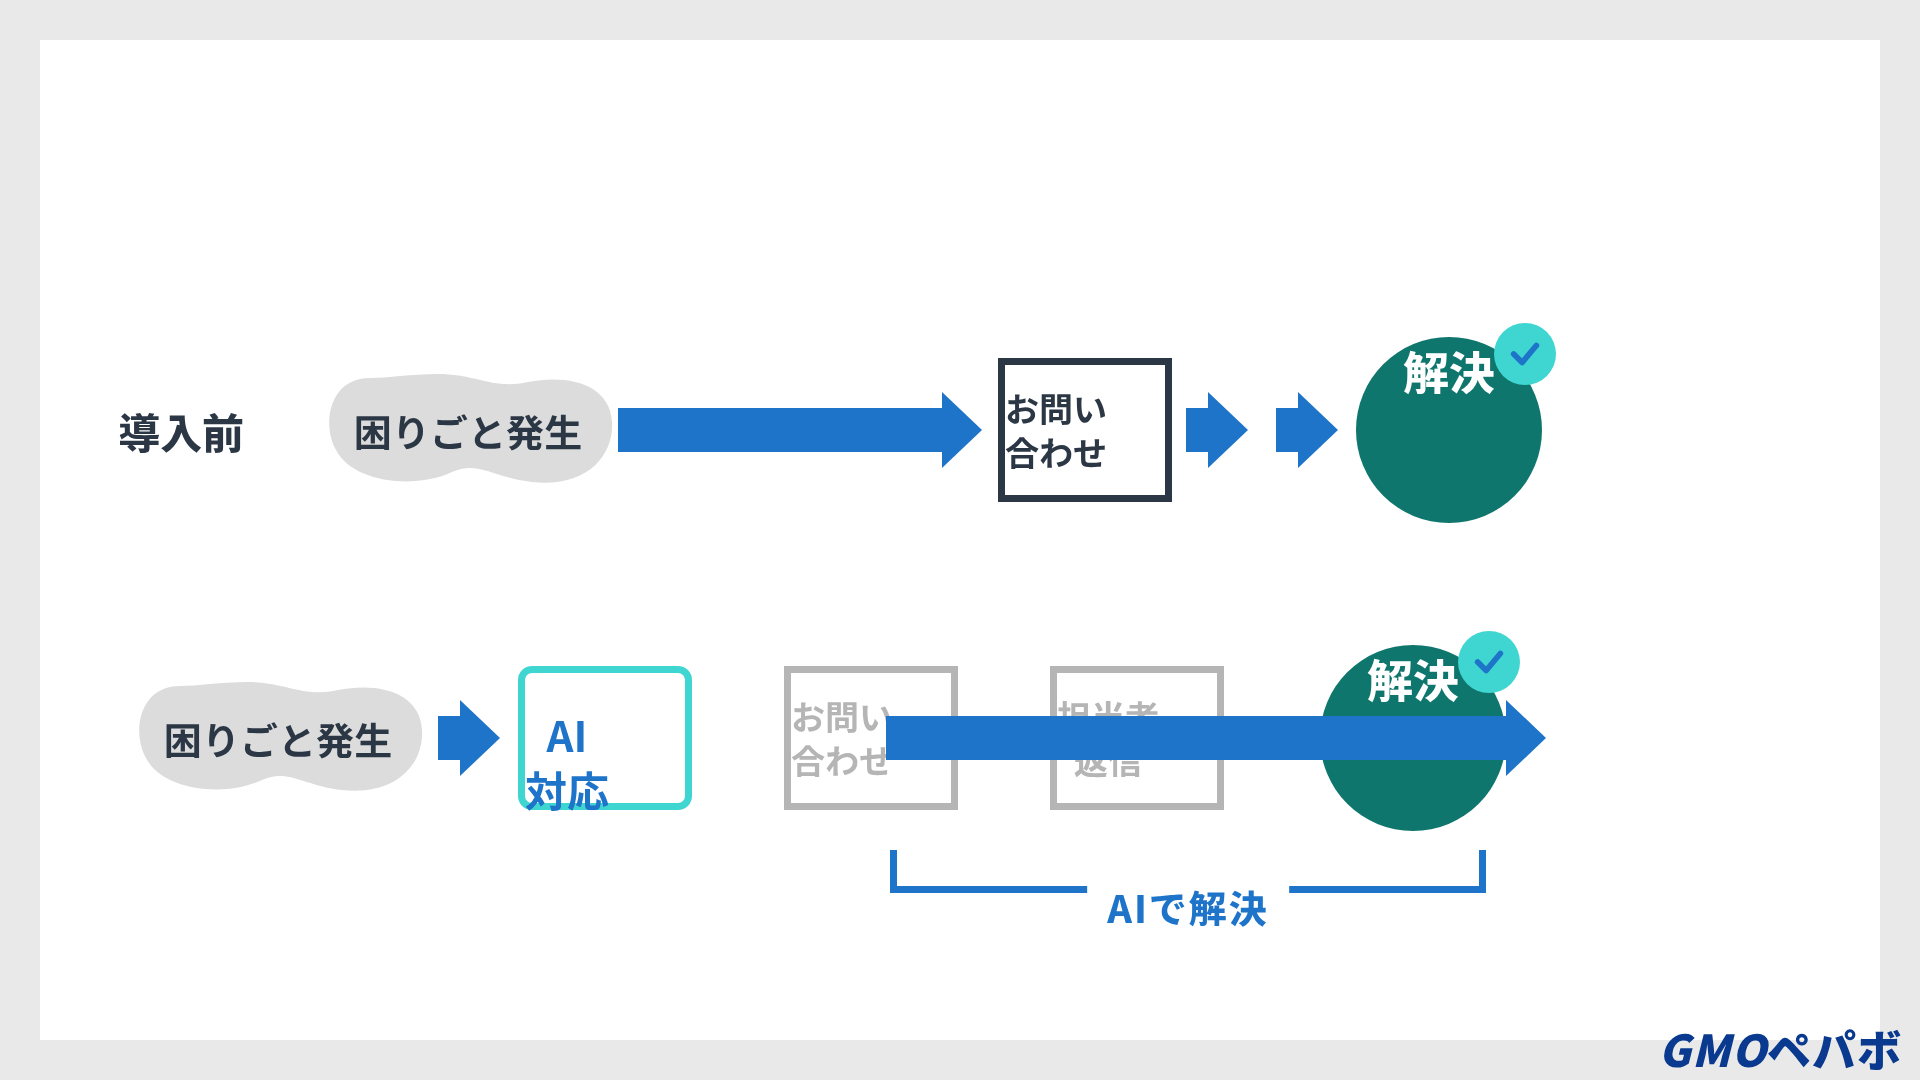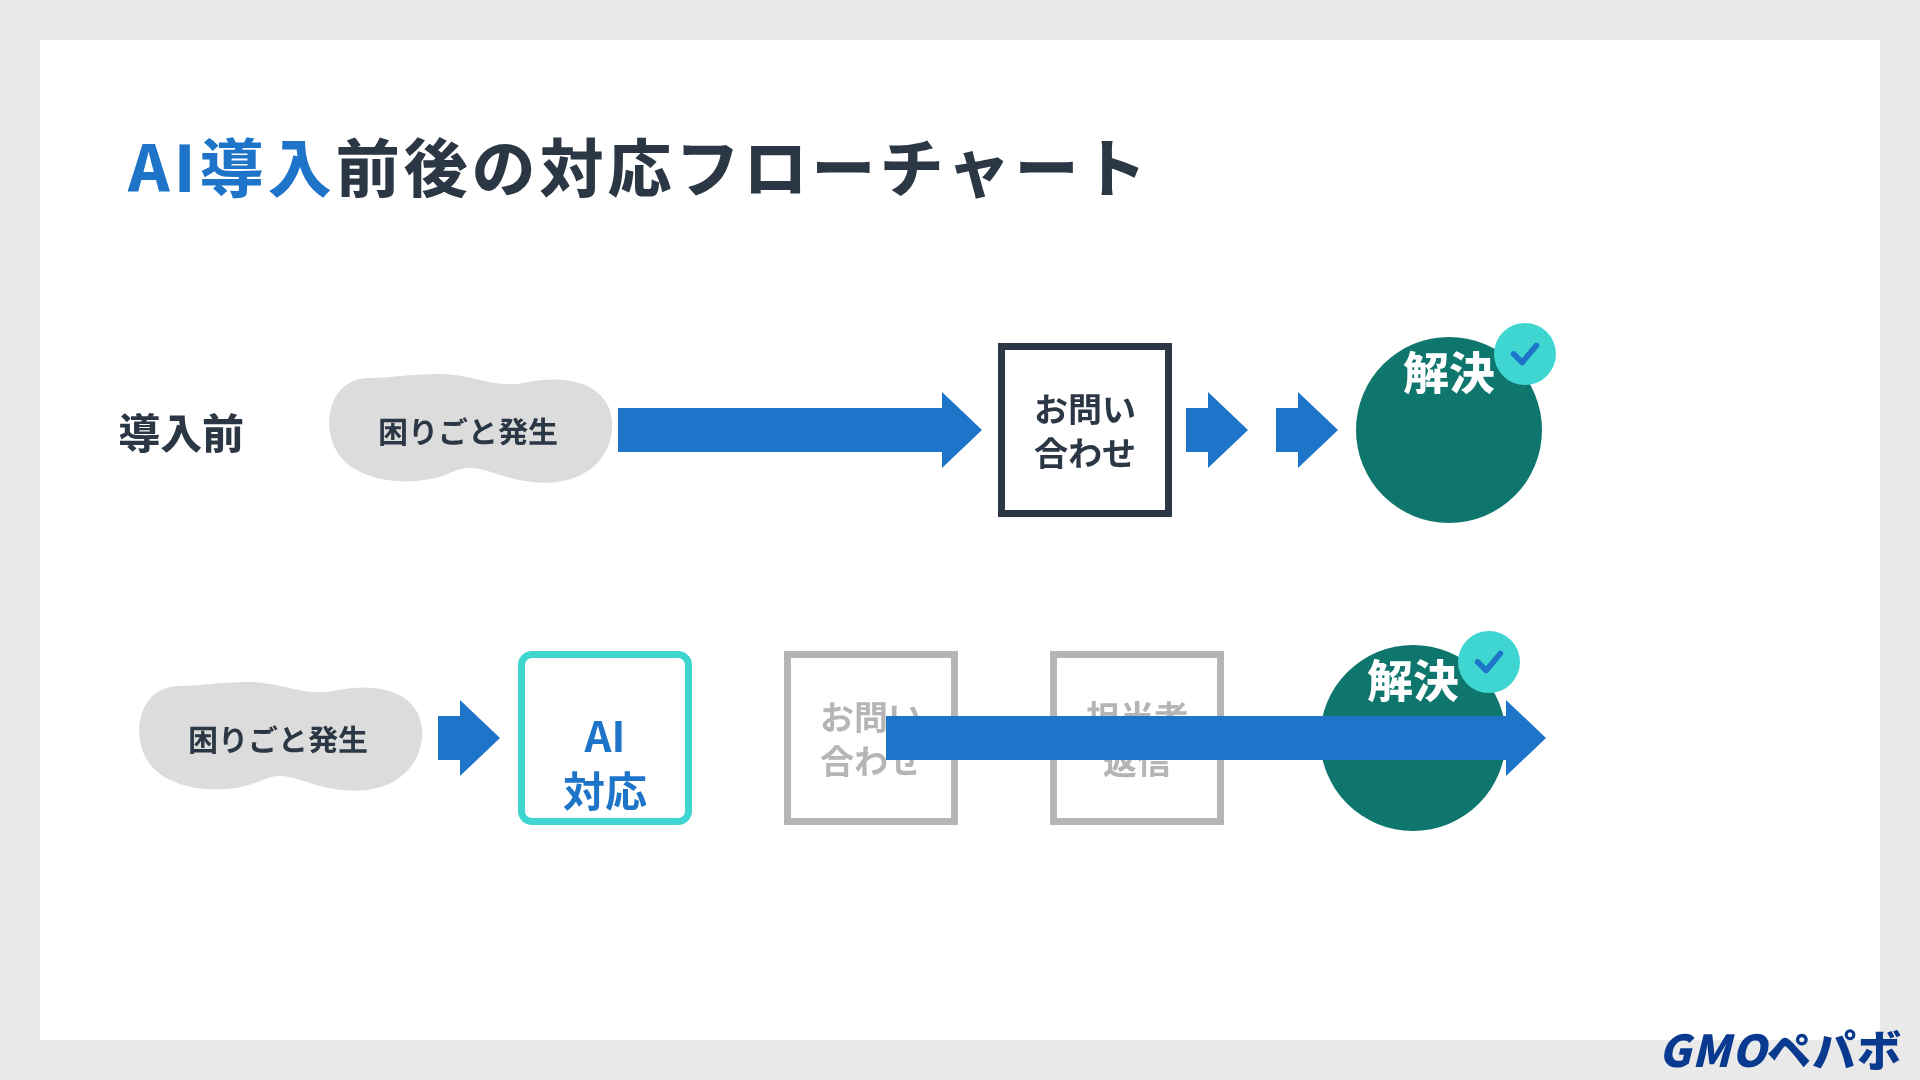--- a/index.html
+++ b/index.html
@@ -10,30 +10,30 @@
   .title .accent { color: #1d74c9; }
   .title .rest { color: #2b3744; }
   .flow-row { position: absolute; left: 78px; width: 1700px; height: 180px; display: flex; align-items: center; }
   .row-before { top: 300px; }
   .row-after  { top: 608px; }
   .row-label { font-size: 42px; font-weight: 800; color: #2b3744; width: 190px; flex-shrink: 0; }
   .row-after .row-label { color: #1d74c9; }
   .blob {
     position: relative; width: 300px; height: 128px; flex-shrink: 0; margin-left: 10px;
     display: flex; align-items: center; justify-content: center;
-    font-size: 30px; font-weight: 700; color: #2b3744;
+    font-size: 38px; font-weight: 700; color: #2b3744;
   }
   .blob svg { position: absolute; inset: 0; width: 100%; height: 100%; z-index: 0; }
   .blob span { position: relative; z-index: 1; }
   .arrow { flex-shrink: 0; height: 44px; display: flex; align-items: center; }
   .arrow .shaft { height: 44px; background: #1d74c9; }
   .arrow .head { width: 0; height: 0; border-top: 38px solid transparent; border-bottom: 38px solid transparent; border-left: 40px solid #1d74c9; }
   .box {
-    width: 174px; height: 174px; flex-shrink: 0; border: 7px solid #2b3744; background: #fff;
-    display: flex; align-items: center; justify-content: center; text-align: center;
+    width: 174px; height: 144px; flex-shrink: 0; border: 7px solid #2b3744; background: #fff;
+    display: flex; align-items: center; text-align: center;
     font-size: 34px; line-height: 1.3; font-weight: 700; color: #2b3744;
   }
   .box.faded { border-color: #b5b5b5; color: #b5b5b5; }
   .box.ai { border-color: #3fd6d2; color: #1d74c9; border-radius: 14px; }
   .solve {
     width: 186px; height: 186px; flex-shrink: 0; background: #0f766e; border-radius: 50%;
     display: flex; align-items: flex-start; justify-content: center;
     color: #fff; font-size: 46px; font-weight: 800; position: relative;
   }
   .check {
@@ -51,23 +51,20 @@
   .logo .p { color: #0a3a8f; font-style: normal; font-weight: 900; }
   .overlay-arrow { position: absolute; height: 44px; display: flex; align-items: center; z-index: 5; }
   .overlay-arrow .shaft { height: 44px; background: #1d74c9; }
   .overlay-arrow .head { width: 0; height: 0; border-top: 38px solid transparent; border-bottom: 38px solid transparent; border-left: 40px solid #1d74c9; }
 </style>
 </head>
 <body>
 
 <div class="slide">
 
-  <div class="title">
-    <span class="accent">AI導入</span><span class="rest">前後の対応フローチャート</span>
-  </div>
 
   <div class="flow-row row-before">
     <div class="row-label">導入前</div>
     <div class="blob">
       <svg viewBox="0 0 300 128">
           <path d="M52 12 C 10 12 4 60 18 84 C 34 116 96 124 134 106 C 160 94 176 112 214 116 C 268 122 296 90 294 56 C 292 18 250 8 210 16 C 176 24 158 8 120 8 C 92 8 70 12 52 12 Z" fill="#dcdcdc"></path>
         </svg>
       <span>困りごと発生</span>
     </div>
     <div class="arrow">
@@ -137,18 +134,24 @@
           </svg>
       </div>
     </div>
   </div>
 
   <div class="overlay-arrow" style="left:846px; top:676px;">
     <div class="shaft" style="width:620px"></div>
       <div class="head"></div>
   </div>
 
+  <div class="bracket">
+    <div class="vline" style="left:0; top:0; height:40px;"></div>
+    <div class="vline" style="right:0; top:0; height:40px;"></div>
+    <div class="line" style="left:0; right:0; top:36px;"></div>
+    <div class="bracket-label">AIで解決</div>
+  </div>
 
 </div>
 
 <div class="logo">
   <span class="g">GMO</span><span class="p">ペパボ</span>
 </div>
 
 </body></html>

